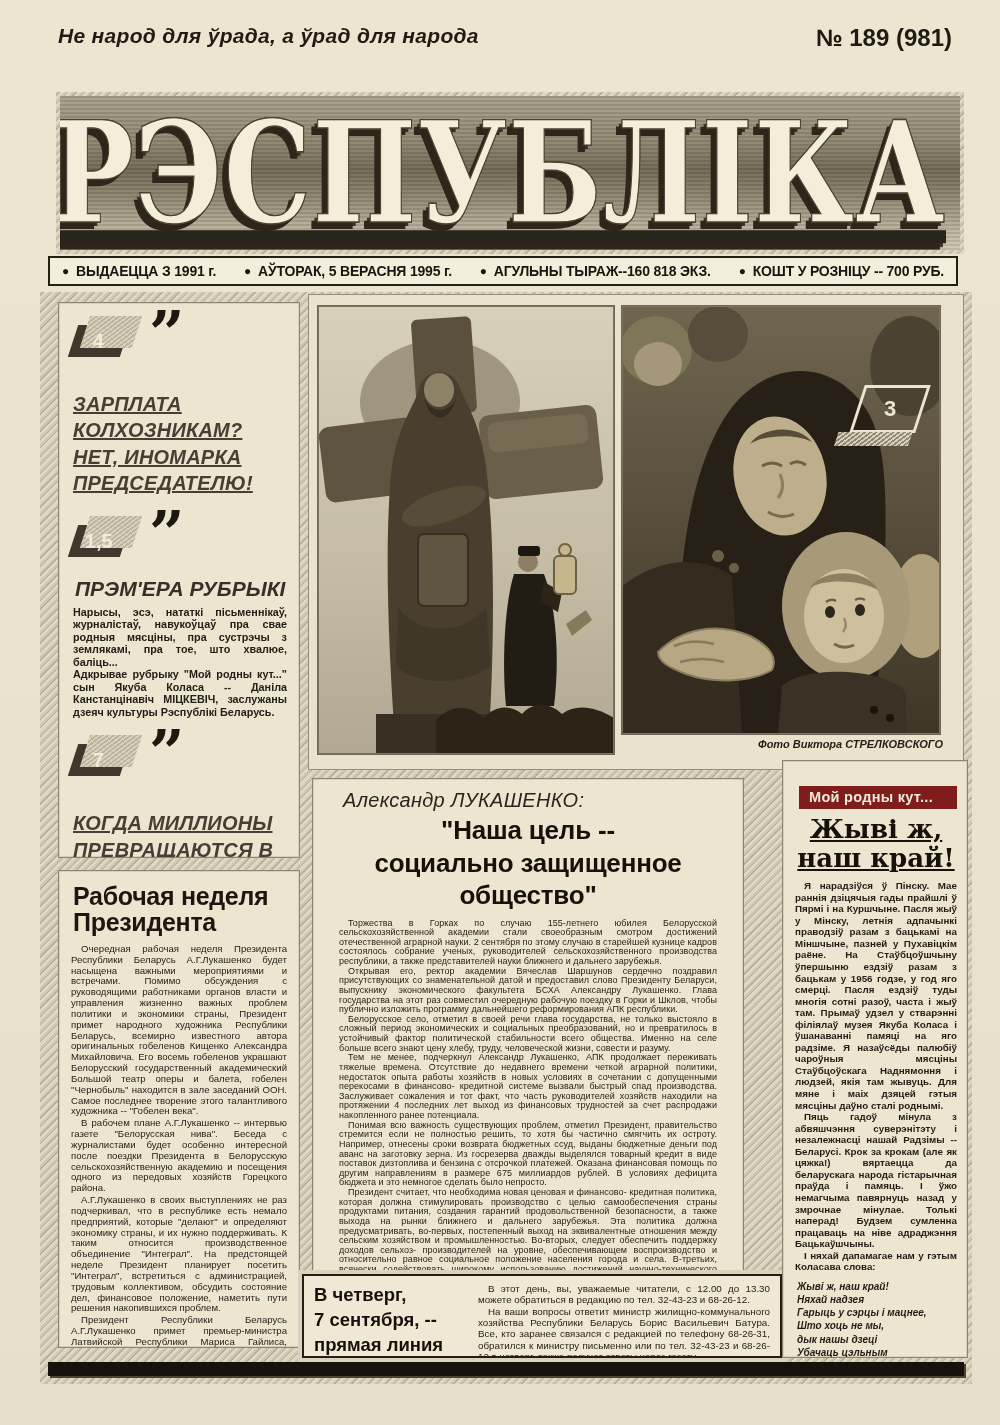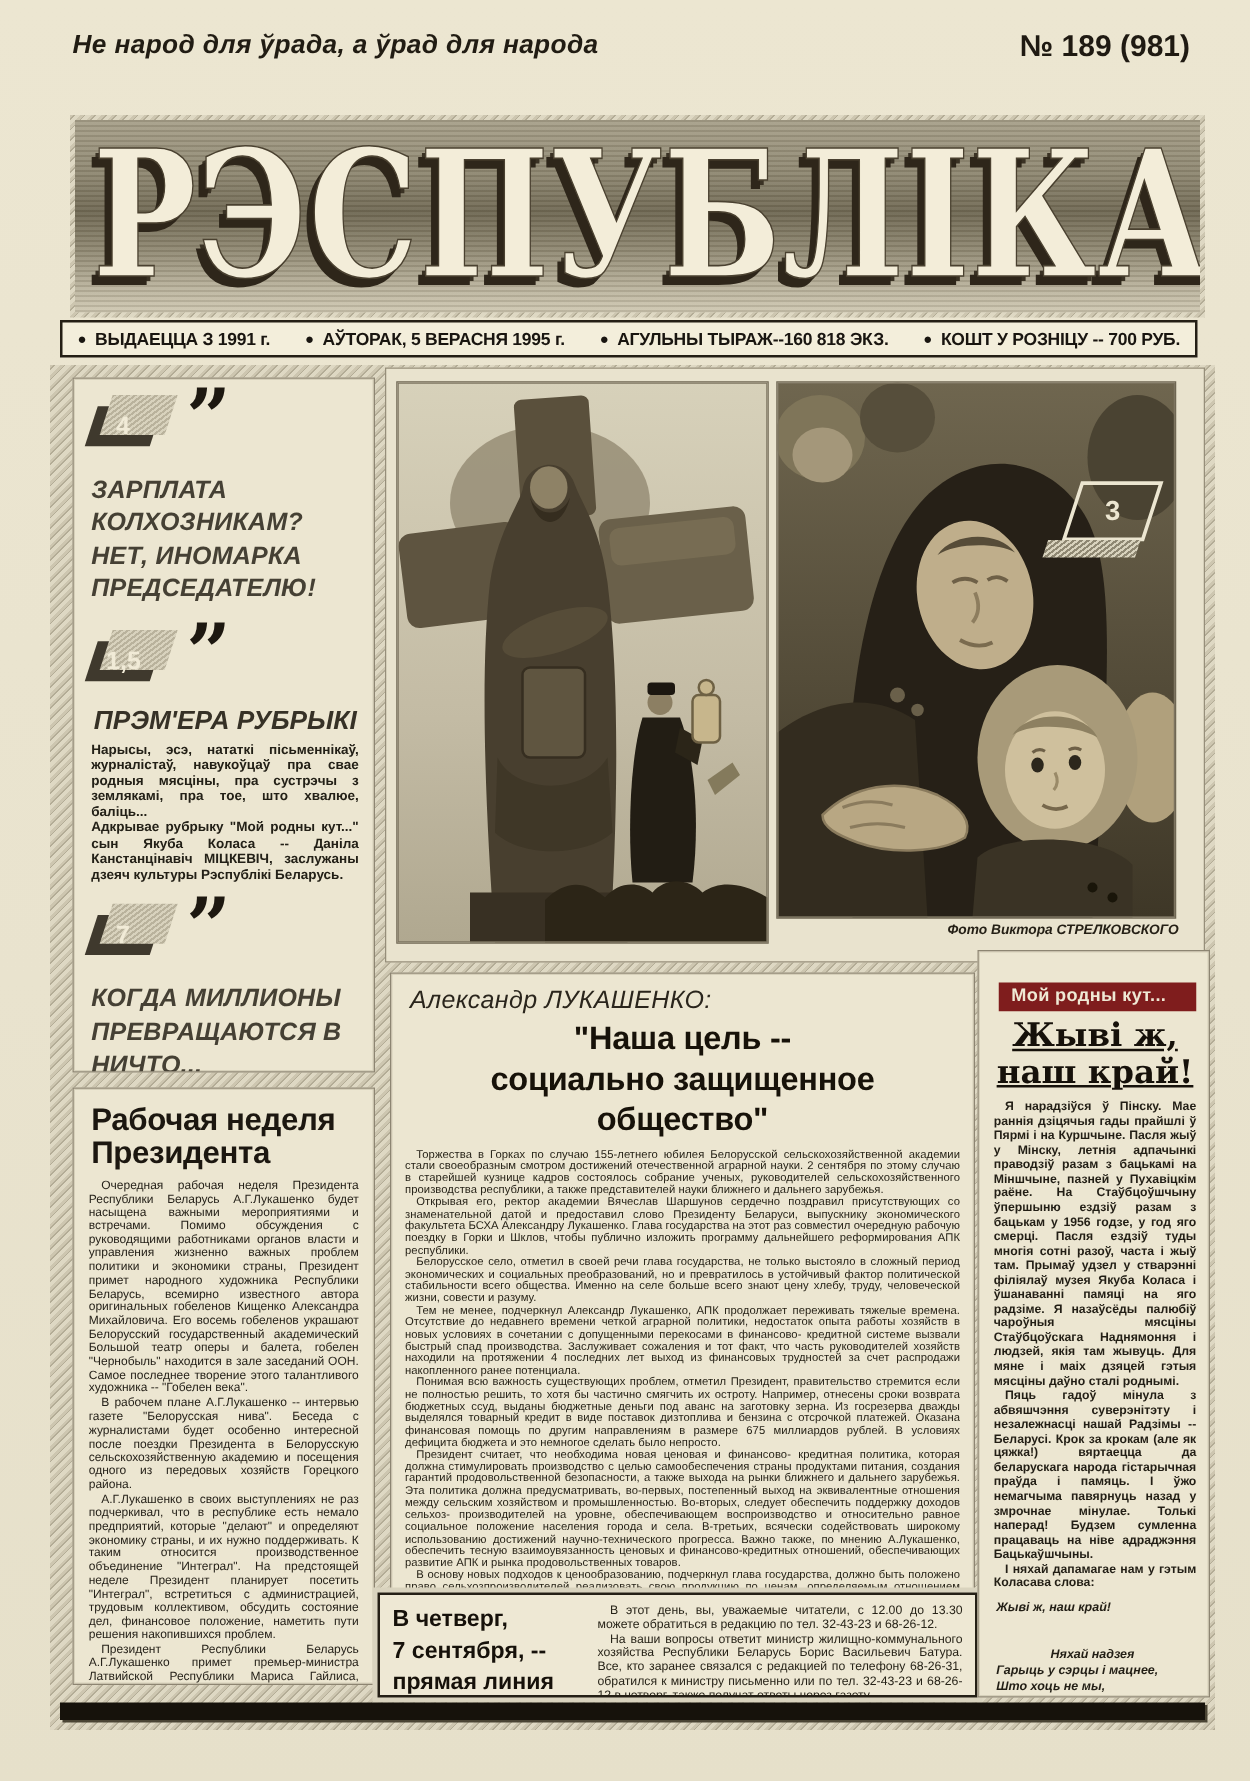--- a/index.html
+++ b/index.html
@@ -10,24 +10,24 @@
   .hatch{background:repeating-linear-gradient(135deg,#cdc6b0 0 2px,#b3ac96 2px 3px,#ded8c3 3px 6px);}
   .box{background:#ece6d1;border:1px solid #8d8572;box-shadow:inset 0 0 0 1px #d6d0ba;}
 
   
   .motto{left:58px;top:24px;font-size:21px;font-weight:bold;font-style:italic;letter-spacing:.3px;color:#211c13;}
   .motto-author{left:300px;top:58px;width:400px;text-align:center;font-size:14px;font-weight:bold;font-style:italic;color:#2c261c;}
   .issue-no{right:48px;top:24px;font-size:24px;font-weight:bold;color:#1f1a12;}
 
   
   .masthead-wrap{left:56px;top:92px;width:908px;height:162px;padding:0;}
-  .masthead{position:absolute;inset:4px;display:flex;align-items:center;justify-content:flex-end;overflow:hidden;
+  .masthead{position:absolute;inset:4px;display:flex;align-items:center;justify-content:flex-start;overflow:hidden;
     background:
       repeating-linear-gradient(180deg,rgba(60,52,38,.12) 0 2px,rgba(255,255,255,.05) 2px 4px),
-      linear-gradient(180deg,#a7a08a 0%,#8e8771 28%,#6f6853 48%,#8d8670 66%,#bcb59f 88%,#cfc8b2 100%);}
+      linear-gradient(180deg,#a7a08a 0%,#8e8771 28%,#6f6853 48%,#8d8670 66%,#bcb59f 88%,#cfc8b2 100%); text-decoration: underline;}
   .masthead-text{font-family:"DejaVu Serif",serif;font-weight:bold;font-size:108px;line-height:1;
     color:#f3edd9;letter-spacing:1px;white-space:nowrap;transform:scale(1.02,1.3);
     text-shadow:-6px 5px 0 #2e261a,-3px 3px 0 #3a3224;-webkit-text-stroke:1px #4a4130;}
 
   
   .info-bar{left:48px;top:256px;width:910px;height:30px;background:#f3eedb;border:2px solid #241f15;
     display:flex;align-items:center;justify-content:space-between;padding:0 12px;box-sizing:border-box;
     font-weight:bold;font-size:14px;letter-spacing:-0.2px;color:#191510;}
   .info-item{display:flex;align-items:center;gap:7px;white-space:nowrap;}
   .bullet{font-size:12px;line-height:1;}
@@ -38,21 +38,21 @@
 
   
   .teaser-box{left:18px;top:10px;width:242px;height:556px;padding:12px 12px 6px 14px;box-sizing:border-box;overflow:hidden;}
   .badge-row{display:flex;align-items:flex-start;gap:24px;height:52px;}
   .badge{position:relative;margin-top:10px;width:52px;height:32px;background:#3f392d;transform:skewX(-18deg);
     display:flex;align-items:center;justify-content:center;color:#f1ebd7;font-size:20px;font-weight:bold;}
   .badge::before{content:"";position:absolute;inset:0;transform:translate(9px,-9px);
     background:repeating-linear-gradient(135deg,#b9b29c 0 2px,#d8d2bd 2px 4px);z-index:-1;}
   .badge-num{transform:skewX(18deg);}
   .quote-glyph{font-family:"DejaVu Serif",serif;font-weight:bold;font-size:62px;line-height:.55;color:#1d1810;margin-top:2px;}
-  .teaser-text{margin-top:12px;font-size:20px;line-height:1.32;font-weight:bold;font-style:italic;color:#454034;letter-spacing:.2px;}
+  .teaser-text{margin-top:24px;font-size:20px;line-height:1.32;font-weight:bold;font-style:italic;color:#454034;letter-spacing:.2px;text-decoration:underline;}
   .teaser-title{margin:10px 0 5px 2px;font-size:21px;font-weight:bold;font-style:italic;color:#363126;white-space:nowrap;}
   .teaser-para{font-size:10.8px;line-height:1.16;font-weight:bold;text-align:justify;color:#23201七;}
   .teaser-para{color:#232017;}
   .t2{margin-top:18px;}.t3{margin-top:16px;}
 
   
   .week-box{left:18px;top:578px;width:242px;height:478px;padding:10px 12px;box-sizing:border-box;overflow:hidden;}
   .week-title{font-size:25px;line-height:1.04;font-weight:bold;color:#1c1710;margin:2px 0 9px 2px;letter-spacing:-0.3px;}
   .week-body p{margin:0 0 1px 0;font-size:9.6px;line-height:1.13;text-align:justify;text-indent:10px;color:#26221a;}
 
@@ -64,41 +64,41 @@
   .photo-right{left:312px;top:10px;width:318px;height:428px;}
   .photo svg{display:block;width:100%;height:100%;}
   .page3-badge{left:548px;top:90px;width:60px;height:42px;border:3px solid #ece6d1;transform:skewX(-18deg);
     display:flex;align-items:center;justify-content:center;color:#ece6d1;font-weight:bold;font-size:22px;}
   .page3-badge::after{content:"";position:absolute;left:-14px;bottom:-16px;width:74px;height:14px;
     background:repeating-linear-gradient(135deg,#d8d2bd 0 2px,#8f8873 2px 4px);}
   .page3-num{transform:skewX(18deg);}
   .photo-caption{right:20px;top:443px;font-size:11px;font-weight:bold;font-style:italic;color:#241f15;}
 
   
-  .main-article{left:272px;top:486px;width:468px;height:496px;padding:8px 11px;box-sizing:border-box;overflow:hidden;}
+  .main-article{left:272px;top:486px;width:432px;height:496px;padding:8px 26px;box-sizing:border-box;overflow:hidden;}
   .kicker{font-size:20px;font-style:italic;color:#2a251c;margin:2px 0 2px 4px;letter-spacing:.3px;}
   .headline{font-size:26px;font-weight:bold;line-height:1.25;color:#171209;text-align:center;letter-spacing:-0.2px;margin-bottom:7px;}
   .headline .hl2{display:block;}
   .art-body p{margin:0;font-size:9px;line-height:1.07;text-align:justify;text-indent:9px;color:#272318;letter-spacing:.05px;}
 
   
   .hotline-box{left:262px;top:982px;width:480px;height:84px;background:#eee8d4;border:2px solid #241f15;
     box-shadow:0 0 0 4px #d9d3be;display:flex;gap:12px;padding:7px 10px;box-sizing:border-box;overflow:hidden;}
   .hotline-title{width:152px;flex:none;font-size:18.5px;font-weight:bold;line-height:1.35;color:#16110a;}
   .hotline-title span{display:block;white-space:nowrap;}
   .hotline-text p{margin:0;font-size:9.8px;line-height:1.16;text-align:justify;text-indent:10px;color:#272318;}
 
   
   .rodny-box{left:742px;top:468px;width:186px;height:598px;padding:8px 10px 6px 12px;box-sizing:border-box;overflow:hidden;}
   .rubric-bar{background:#7f1d1d;color:#efe9d5;font-weight:bold;font-size:14.5px;padding:3px 8px 4px 10px;margin:17px 0 6px 4px;letter-spacing:.3px;}
   .rodny-title{font-family:"DejaVu Serif",serif;font-weight:bold;font-size:26px;line-height:1.1;text-align:center;color:#16110a;margin:2px 0 8px 0;text-decoration:underline;}
   .rodny-body p{margin:0;font-size:9.8px;line-height:1.18;font-weight:bold;text-align:justify;text-indent:9px;color:#221e15;}
   .poem{margin:7px 0 5px 2px;font-size:10px;font-weight:bold;font-style:italic;line-height:1.32;color:#221e15;}
   .poem-line{white-space:nowrap;}
-  .poem-line.indent{text-align:center;padding-right:6px;margin-top:24px;}
+  .poem-line.indent{text-align:left;padding-right:6px;}
 </style>
 </head>
 <body>
 
 <div class="paper">
 
   <div class="abs motto">Не народ для ўрада, а ўрад для народа</div>
   <div class="abs issue-no">№ 189 (981)</div>
 
   <div class="abs hatch masthead-wrap">

